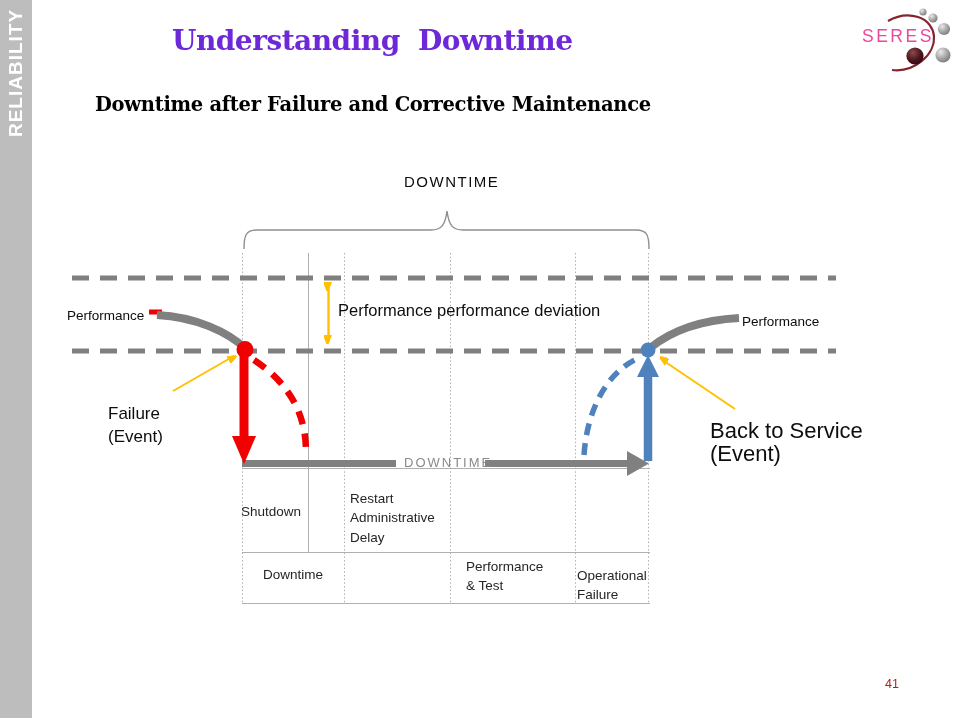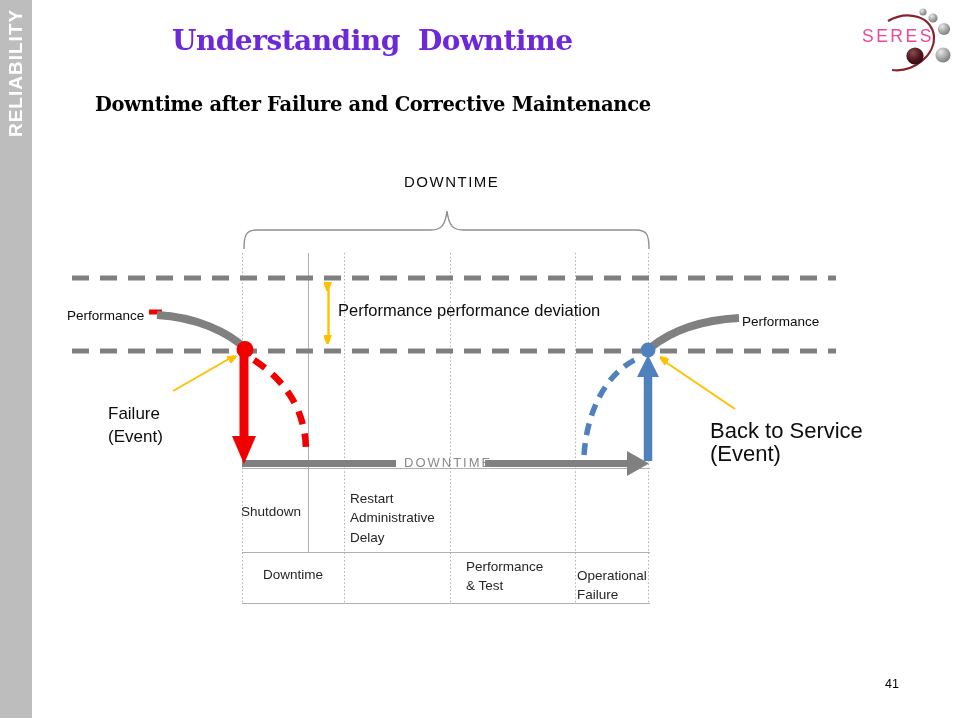--- a/index.html
+++ b/index.html
@@ -29,21 +29,21 @@
   .acceptable{left:338px;top:301px;font-size:16.5px;}
   .failure{left:108px;top:402px;font-size:17px;line-height:23px;}
   .back-service{left:710px;top:419px;font-size:22px;line-height:23px;}
   .downtime-axis{left:404px;top:455px;font-size:13px;letter-spacing:2px;color:#8a8a8a;}
   .cell{font-size:13.5px;color:#262626;line-height:19.3px;white-space:nowrap;}
   .shutdown{left:241px;top:502px;}
   .logistic{left:350px;top:489px;}
   .diagnosis{left:263px;top:565px;}
   .maintenance{left:466px;top:557px;}
   .operational{left:577px;top:554px;margin-top:12px;}
-  .page-num{left:885px;top:677px;font-size:12.5px;color:#000000;text-align:center;}
+  .page-num{left:885px;top:677px;font-size:12.5px;color:#b91c1c;text-align:center;}
   svg{display:block;}
 </style>
 </head>
 <body>
 
 <div class="abs sidebar"></div>
 <div class="abs sidebar-label-box">
   <span class="sidebar-label">RELIABILITY</span>
 </div>
 

